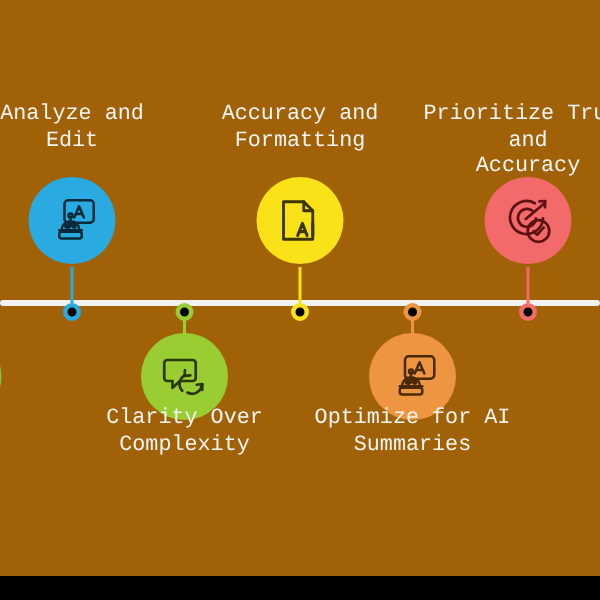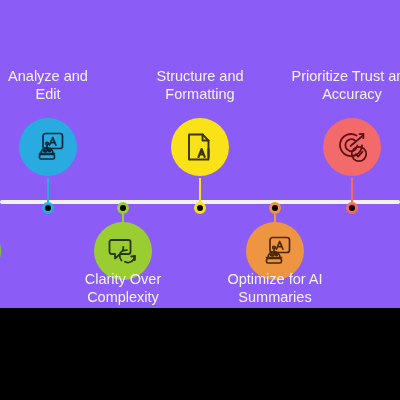--- a/index.html
+++ b/index.html
@@ -3,24 +3,24 @@
 <meta charset="utf-8">
 <style>
   html, body {
     margin: 0;
     padding: 0;
     background: #000000;
   }
   #stage {
     position: relative;
     width: 400px;
-    height: 308px;
-    background: #8b5cf6;
+    height: 384px;
+    background: #a16207;
     overflow: hidden;
-    font-family: Liberation Sans, sans-serif;
+    font-family: Liberation Mono, monospace;
     -webkit-font-smoothing: antialiased;
   }
 
   
   .axis-line {
     position: absolute;
     left: 0;
     width: 400px;
     height: 4px;
     top: 200px;
@@ -145,21 +145,21 @@
     <div class="stem up" style="background:#FAE218;height:24px;"></div>
     <div class="node-dot" style="border-color:#FAE218;"></div>
     <div class="bubble up" style="background:#FAE218;">
       <svg width="36" height="36" viewBox="0 0 36 36" fill="none" stroke="#3b3403" stroke-width="1.9" stroke-linecap="round" stroke-linejoin="round">
         <path d="M7 5.5 h13.5 l6 6 v19 h-19.5 z"></path>
         <path d="M20.5 5.5 v6 h6"></path>
         <path d="M16.5 28 L19.6 20 L22.7 28 M17.6 25.4 H21.6" stroke-width="2.1"></path>
         <line x1="26.5" y1="20" x2="26.5" y2="28" stroke-width="2.1"></line>
       </svg>
     </div>
-    <div class="label up">Structure and
+    <div class="label up">Accuracy and
 Formatting</div>
   </div>
 
   <div class="milestone" style="left:275px;">
     <div class="stem down" style="background:#ED9540;height:22px;"></div>
     <div class="node-dot" style="border-color:#ED9540;"></div>
     <div class="bubble down" style="background:#ED9540;">
       <svg width="36" height="36" viewBox="0 0 36 36" fill="none" stroke="#4a2a06" stroke-width="1.7" stroke-linecap="round" stroke-linejoin="round">
         <rect x="13" y="4.5" width="19.5" height="15" rx="2.5"></rect>
         <path d="M19.5 16 L22.7 8.5 L25.9 16 M20.6 13.6 H24.8"></path>

